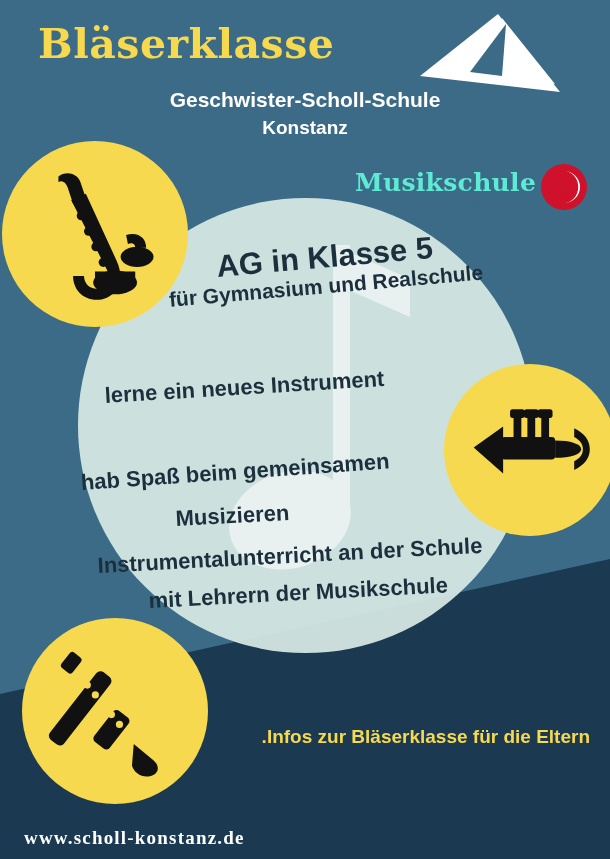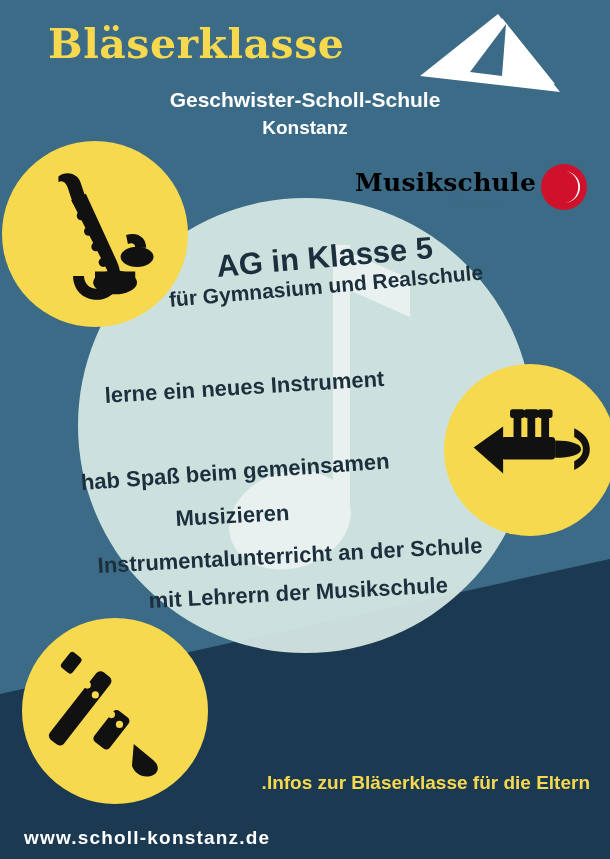--- a/index.html
+++ b/index.html
@@ -73,21 +73,21 @@
   }
   .c-clarinet {
     left: 22px;
     top: 618px;
     width: 186px;
     height: 186px;
   }
   
   .title-main {
     position: absolute;
-    left: 48px;
+    left: 38px;
     top: 20px;
     font-size: 41px;
     font-weight: bold;
     color: #f6d94f;
     letter-spacing: 0.5px;
     font-family: "DejaVu Serif", serif;
   }
   .triangle-logo {
     position: absolute;
     left: 410px;
@@ -112,21 +112,21 @@
     font-size: 19px;
     font-weight: bold;
     color: #ffffff;
   }
   .ms-logo-text {
     position: absolute;
     left: 355px;
     top: 168px;
     font-size: 25px;
     font-weight: bold;
-    color: #000000;
+    color: #5eead4;
     font-family: "DejaVu Serif", serif;
     letter-spacing: 0.3px;
   }
   .ms-logo-sub {
     position: absolute;
     left: 450px;
     top: 196px;
     font-size: 12px;
     font-weight: bold;
     color: #3b6b86;
@@ -206,31 +206,30 @@
     left: 0; right: 20px;
     top: 722px;
     text-align: right;
     color: #f6d94f;
     font-weight: bold;
     font-size: 19px;
     line-height: 29px;
   }
   .info-block div {
     white-space: nowrap;
-    margin-top: 46px;
   }
   .web-url {
     position: absolute;
     left: 24px;
     bottom: 10px;
     font-size: 19px;
     font-weight: bold;
     color: #ffffff;
     letter-spacing: 1.2px;
-    font-family: Liberation Sans, sans-serif;
+    font-family: Liberation Serif, serif;
   }
 </style>
 </head>
 <body>
 
 <div class="poster">
 
   <div class="bg-dark-bottom"></div>
   <div class="bg-footer-bar"></div>
   <div class="bg-circle-mint"></div>

